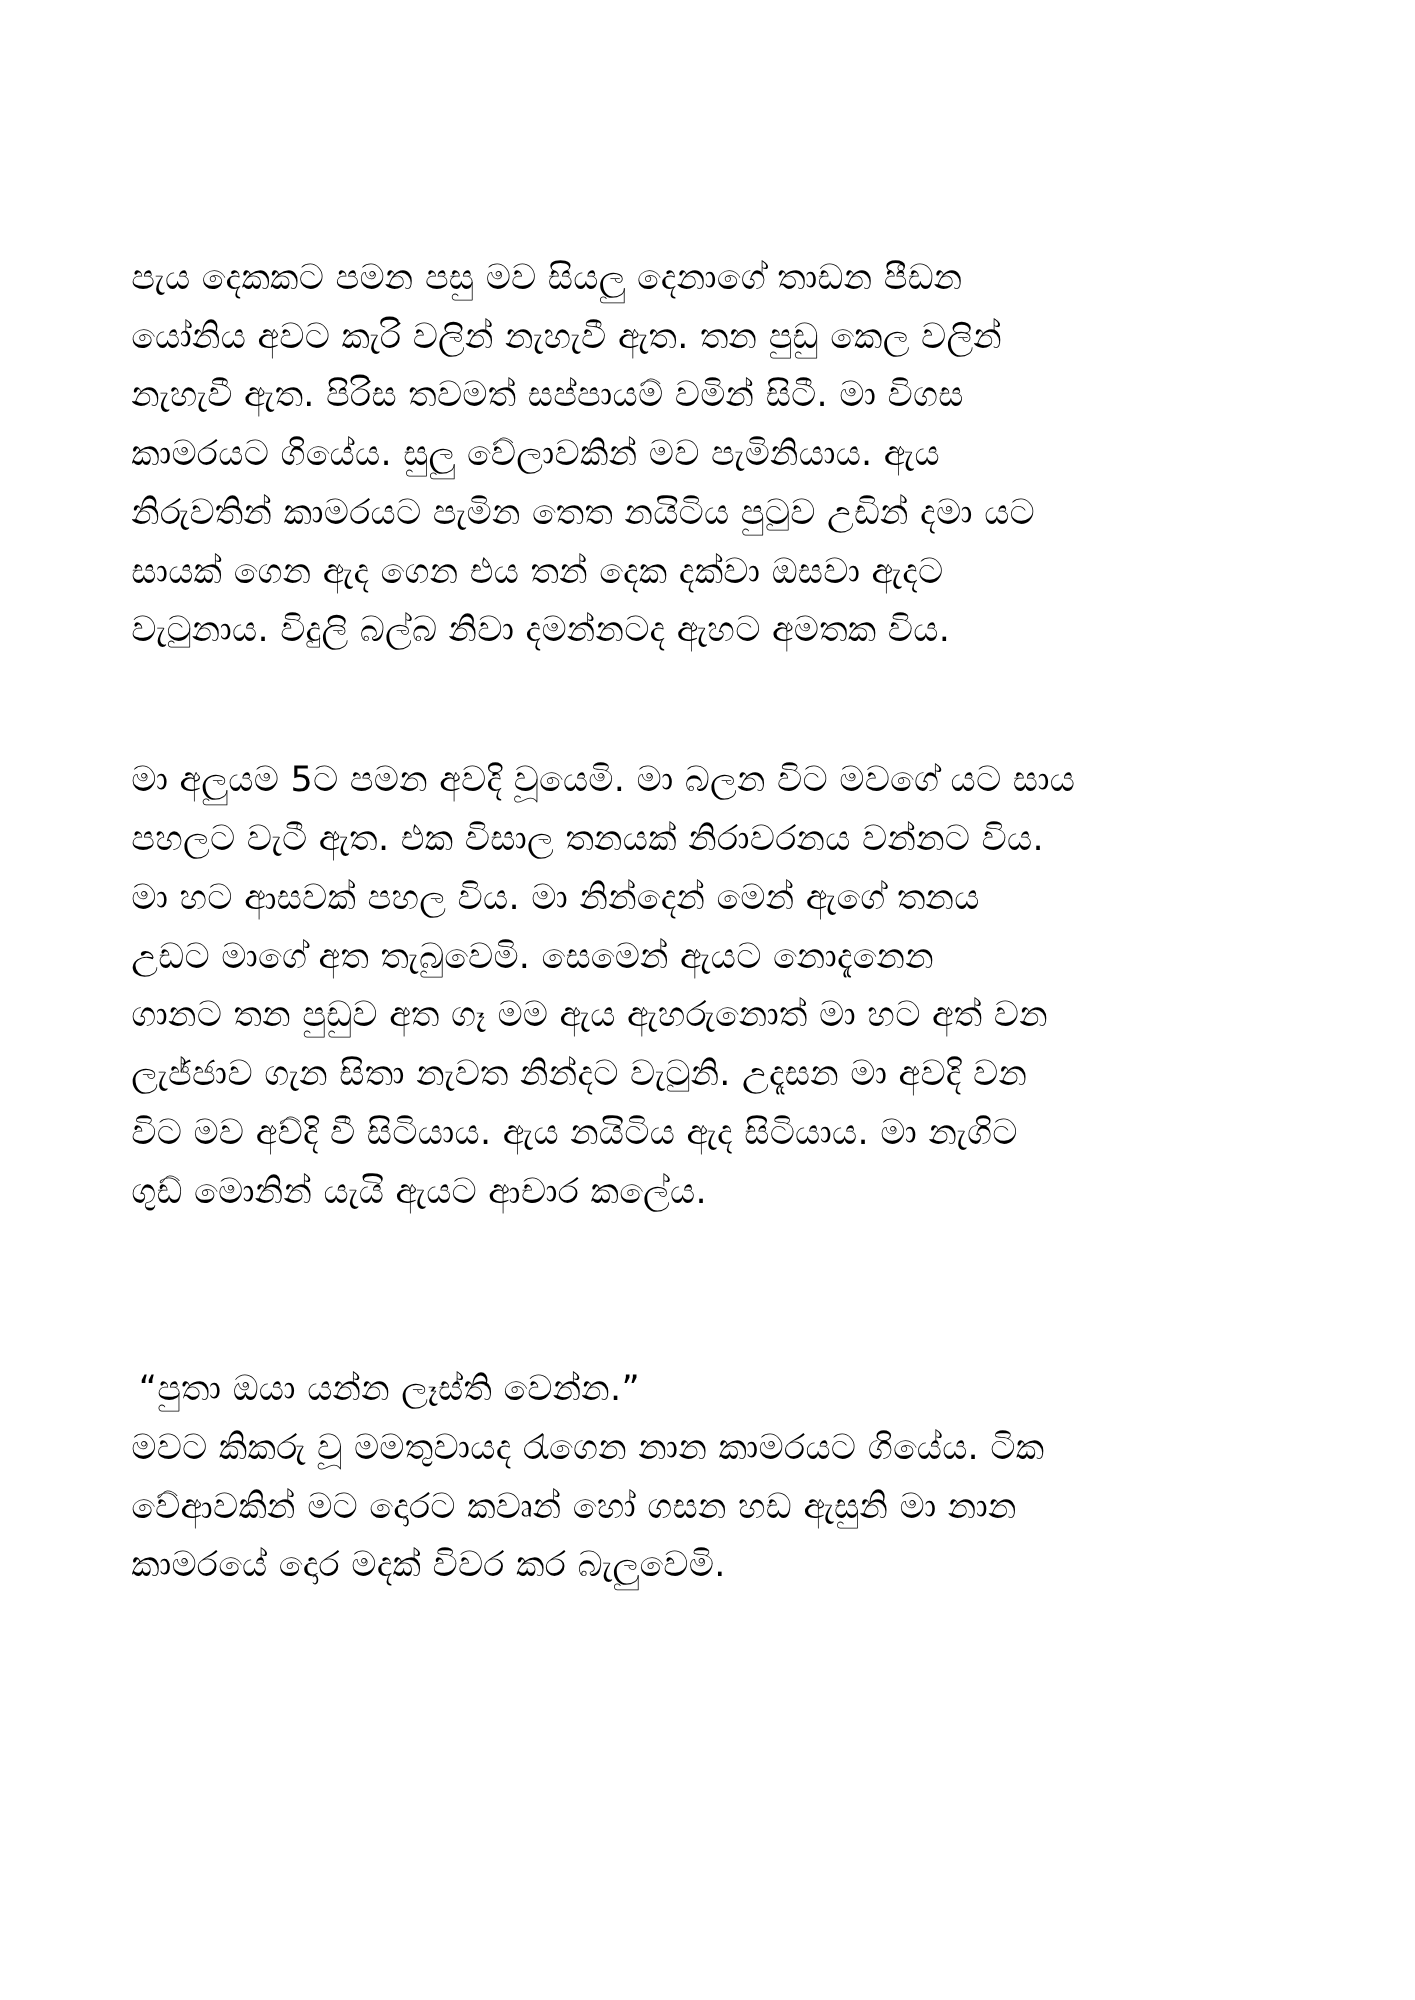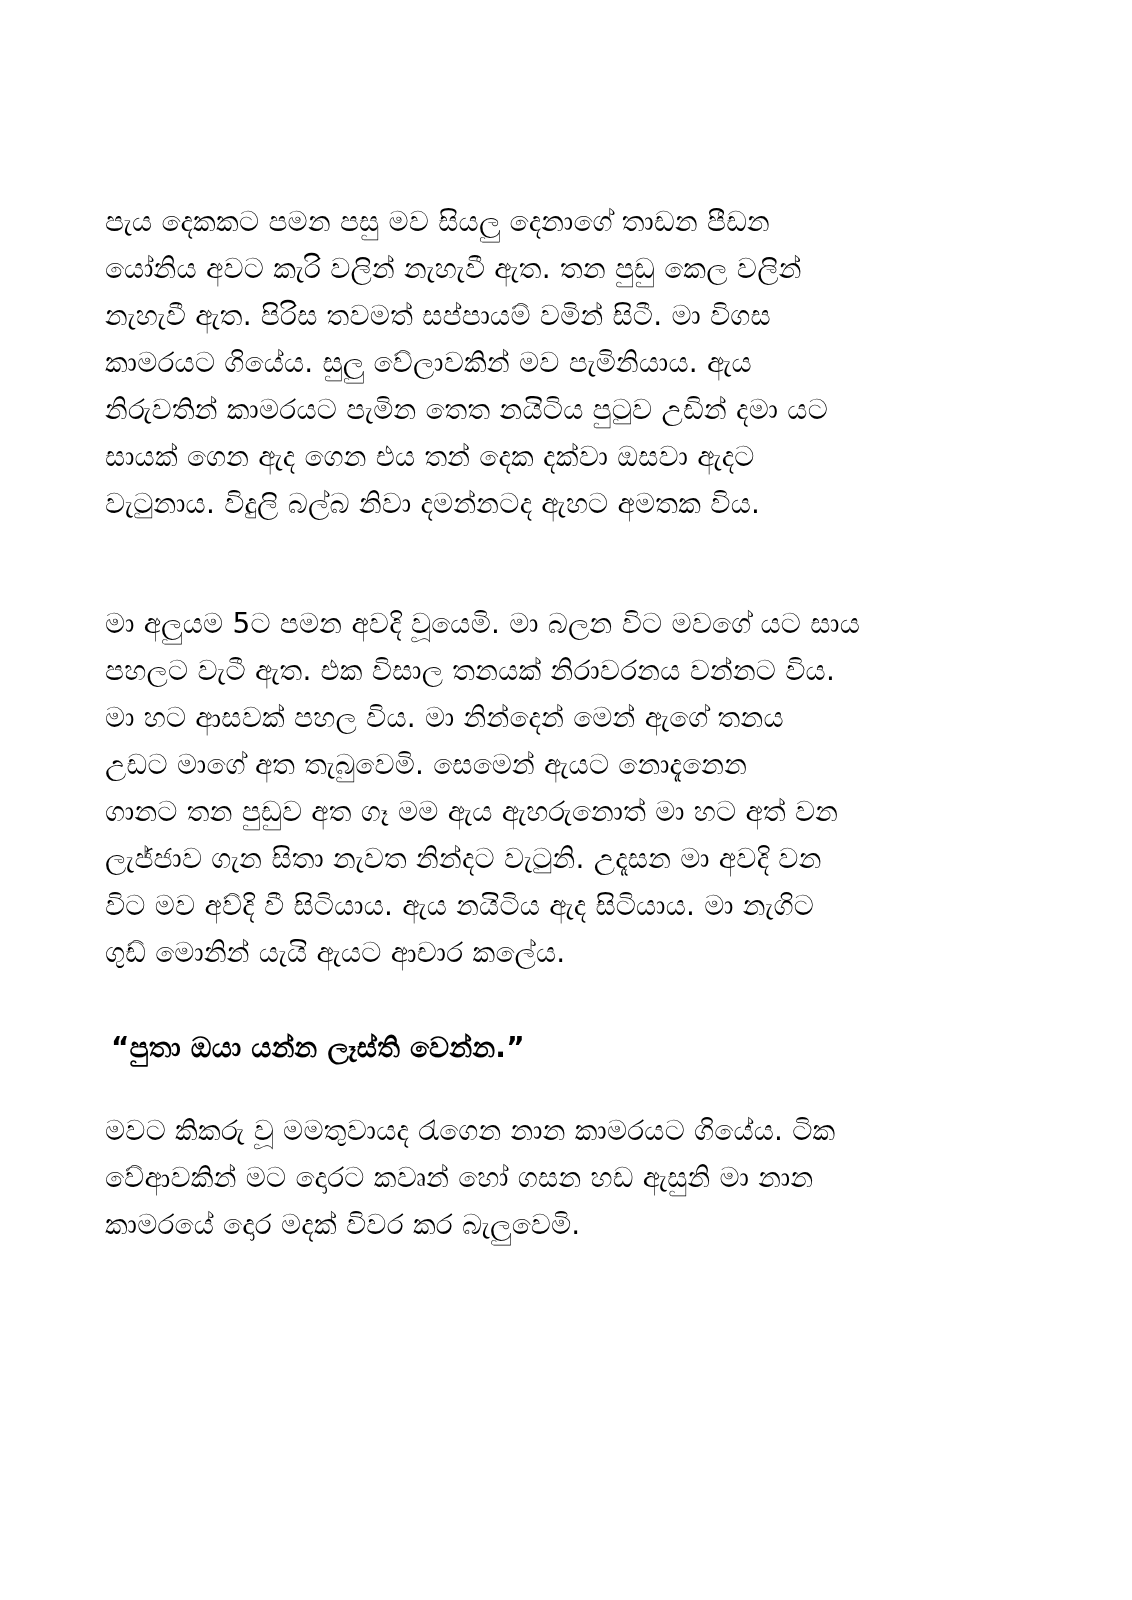--- a/index.html
+++ b/index.html
@@ -27,22 +27,22 @@
     padding: 0;
   }
   .line {
     font-size: 28px;
     line-height: 47px;
     white-space: nowrap;
     letter-spacing: 0.2px;
   }
   .para-1 { margin-top: 198px; }
   .para-2 { margin-top: 73px; }
-  .para-quote { margin-top: 48px; padding-left: 6px; font-weight: bold; }
-  .para-3 { margin-top: 36px; }
+  .para-quote { margin-top: 111px; padding-left: 6px; }
+  .para-3 { }
 </style>
 </head>
 <body>
 
 <div class="page">
   <div class="content">
 
     <div class="para para-1">
       <div class="line">පැය දෙකකට පමන පසු මව සියලු දෙනාගේ තාඩන පීඩන</div>
       <div class="line">යෝනිය අවට කැරි වලින් නැහැවී ඇත. තන පුඩු කෙල වලින්</div>

